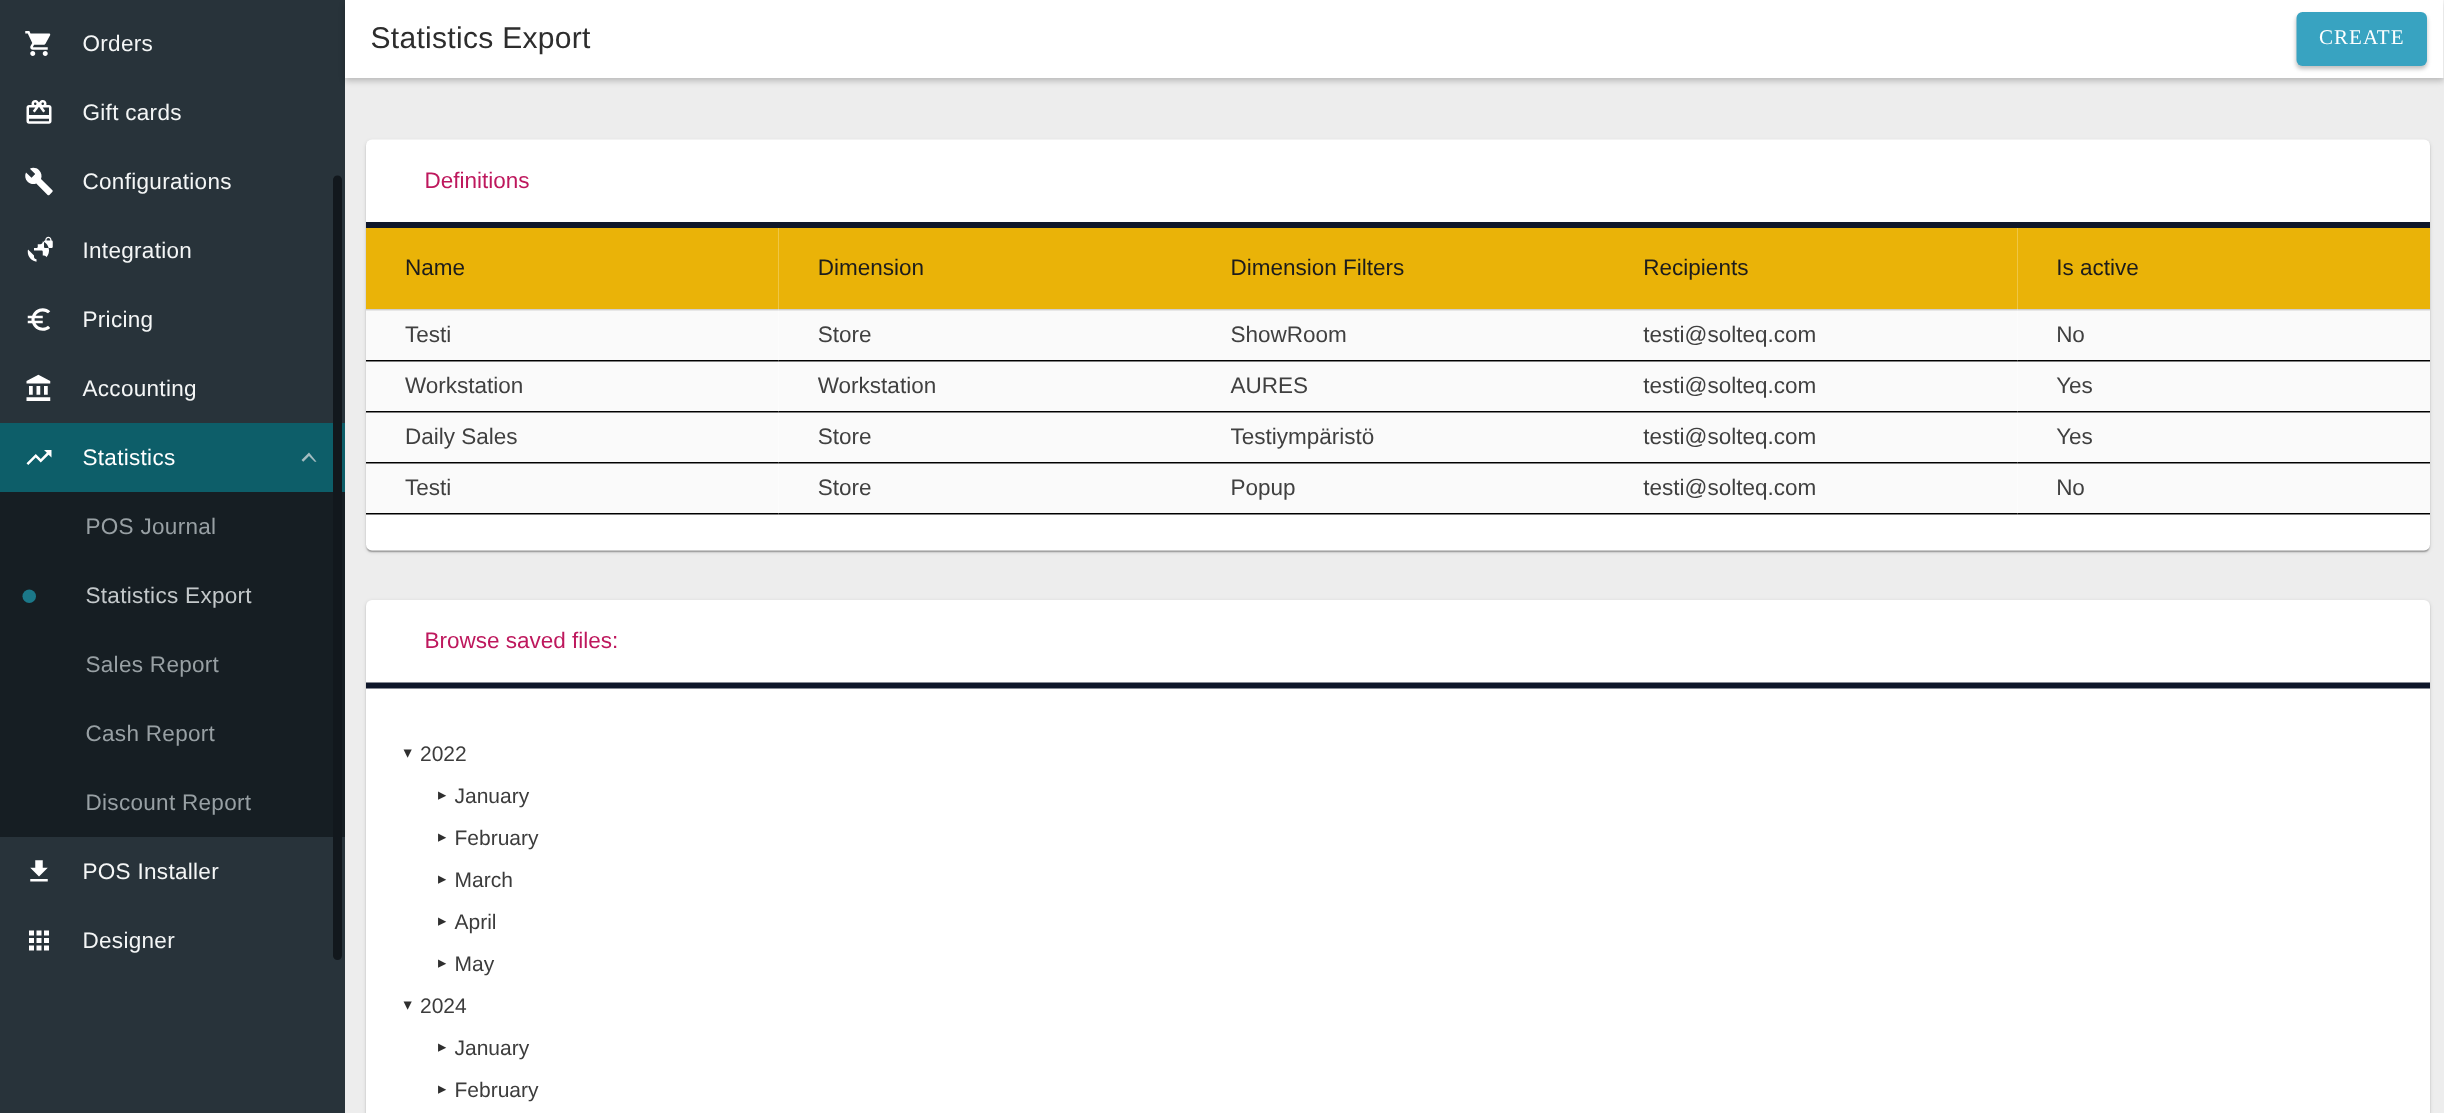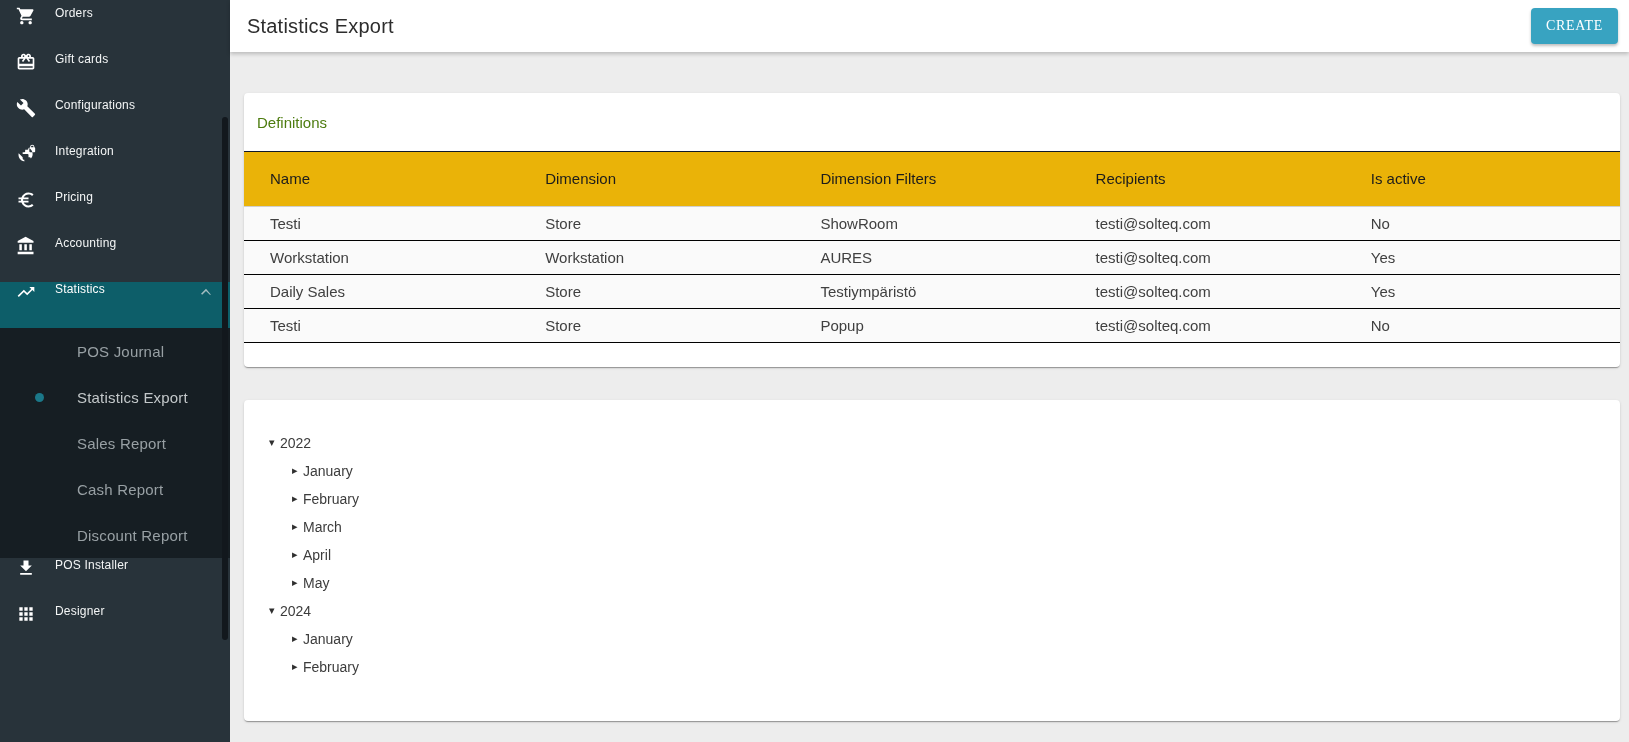--- a/index.html
+++ b/index.html
@@ -11,35 +11,35 @@
   }
   .app{ display:flex; width:1629px; height:742px; }
 
   
   .sidebar{
     width:230px; flex-shrink:0; position:relative;
     background:var(--sidebar-bg,#28333a);
     padding-top:6px; overflow:hidden;
   }
   .nav-item{
-    height:46px; display:flex; 
+    height:46px; display:flex; align-items:center;
     padding:0 14px 0 16px; cursor:pointer;
-    color:#f4f6f6; font-size:12px; letter-spacing:.2px;
+    color:#f4f6f6; font-size:15px; letter-spacing:.2px;
   }
   .nav-item .icon{ width:20px; height:20px; margin-right:19px; flex-shrink:0; }
   .nav-item .icon svg{ width:20px; height:20px; fill:#ffffff; display:block; }
   .nav-item.active{ background:var(--active-item-bg,#0d5e69); color:#ffffff; }
   .chevron{ margin-left:auto; width:20px; height:20px; }
   .chevron svg{ width:20px; height:20px; fill:var(--chevron,#a3bcc0); display:block; }
 
   .submenu{ background:var(--submenu-bg,#161e23); }
   .submenu-item{
     height:46px; display:flex; align-items:center;
     padding-left:57px; position:relative; cursor:pointer;
-    color:#98a0a4; font-size:15px; letter-spacing:.2px;margin-left:20px;
+    color:#98a0a4; font-size:15px; letter-spacing:.2px;
   }
   .submenu-item.selected{ color:#c3c8ca; }
   .submenu-item .dot{
     position:absolute; left:15px; top:50%; margin-top:-4.5px;
     width:9px; height:9px; border-radius:50%;
     background:var(--active-dot,#1b7889);
   }
   .sb-scrollthumb{
     position:absolute; right:2px; top:117px; width:6px; height:523px;
     background:#12181d; border-radius:3px;
@@ -60,22 +60,22 @@
     box-shadow:0 2px 3px rgba(0,0,0,.25); cursor:pointer;
   }
   .content{ flex:1; overflow:hidden; padding:41px 9px 0 14px; }
 
   .card{
     background:#ffffff; border-radius:4px;
     box-shadow:0 2px 1px -1px rgba(0,0,0,.2),0 1px 1px 0 rgba(0,0,0,.14),0 1px 3px 0 rgba(0,0,0,.12);
     margin-bottom:33px;
   }
   .card-title{
-    height:59px; display:flex; align-items:center; padding:0 13px;
-    font-size:15px; color:#4d7c0f; border-bottom:1px solid #0f172a;
+    height:59px; display:flex; align-items:center; padding:0 39px;
+    font-size:15px; color:#be185d; border-bottom:4px solid #0f172a;
   }
 
   
   table{ width:100%; border-collapse:collapse; table-layout:fixed; }
   thead tr{ background:#eab308; }
   th{
     height:54px; text-align:left; vertical-align:middle;
     padding:0 10px 0 26px; font-size:15px; font-weight:500; color:#1c1c1c;
     border-bottom:1px solid #cfcfcf;
   }
@@ -262,20 +262,21 @@
                 <td>Popup</td>
                 <td>testi@solteq.com</td>
                 <td>No</td>
               </tr>
             </tbody>
         </table>
         <div class="card-bottom"></div>
       </section>
 
       <section class="card">
+        <div class="card-title">Browse saved files:</div>
         <div class="tree" id="file-tree">
             <div class="tree-row">
               <span class="tri">▾</span>
               <span>2022</span>
             </div>
             <div class="tree-row child">
               <span class="tri">▸</span>
               <span>January</span>
             </div>
             <div class="tree-row child">

